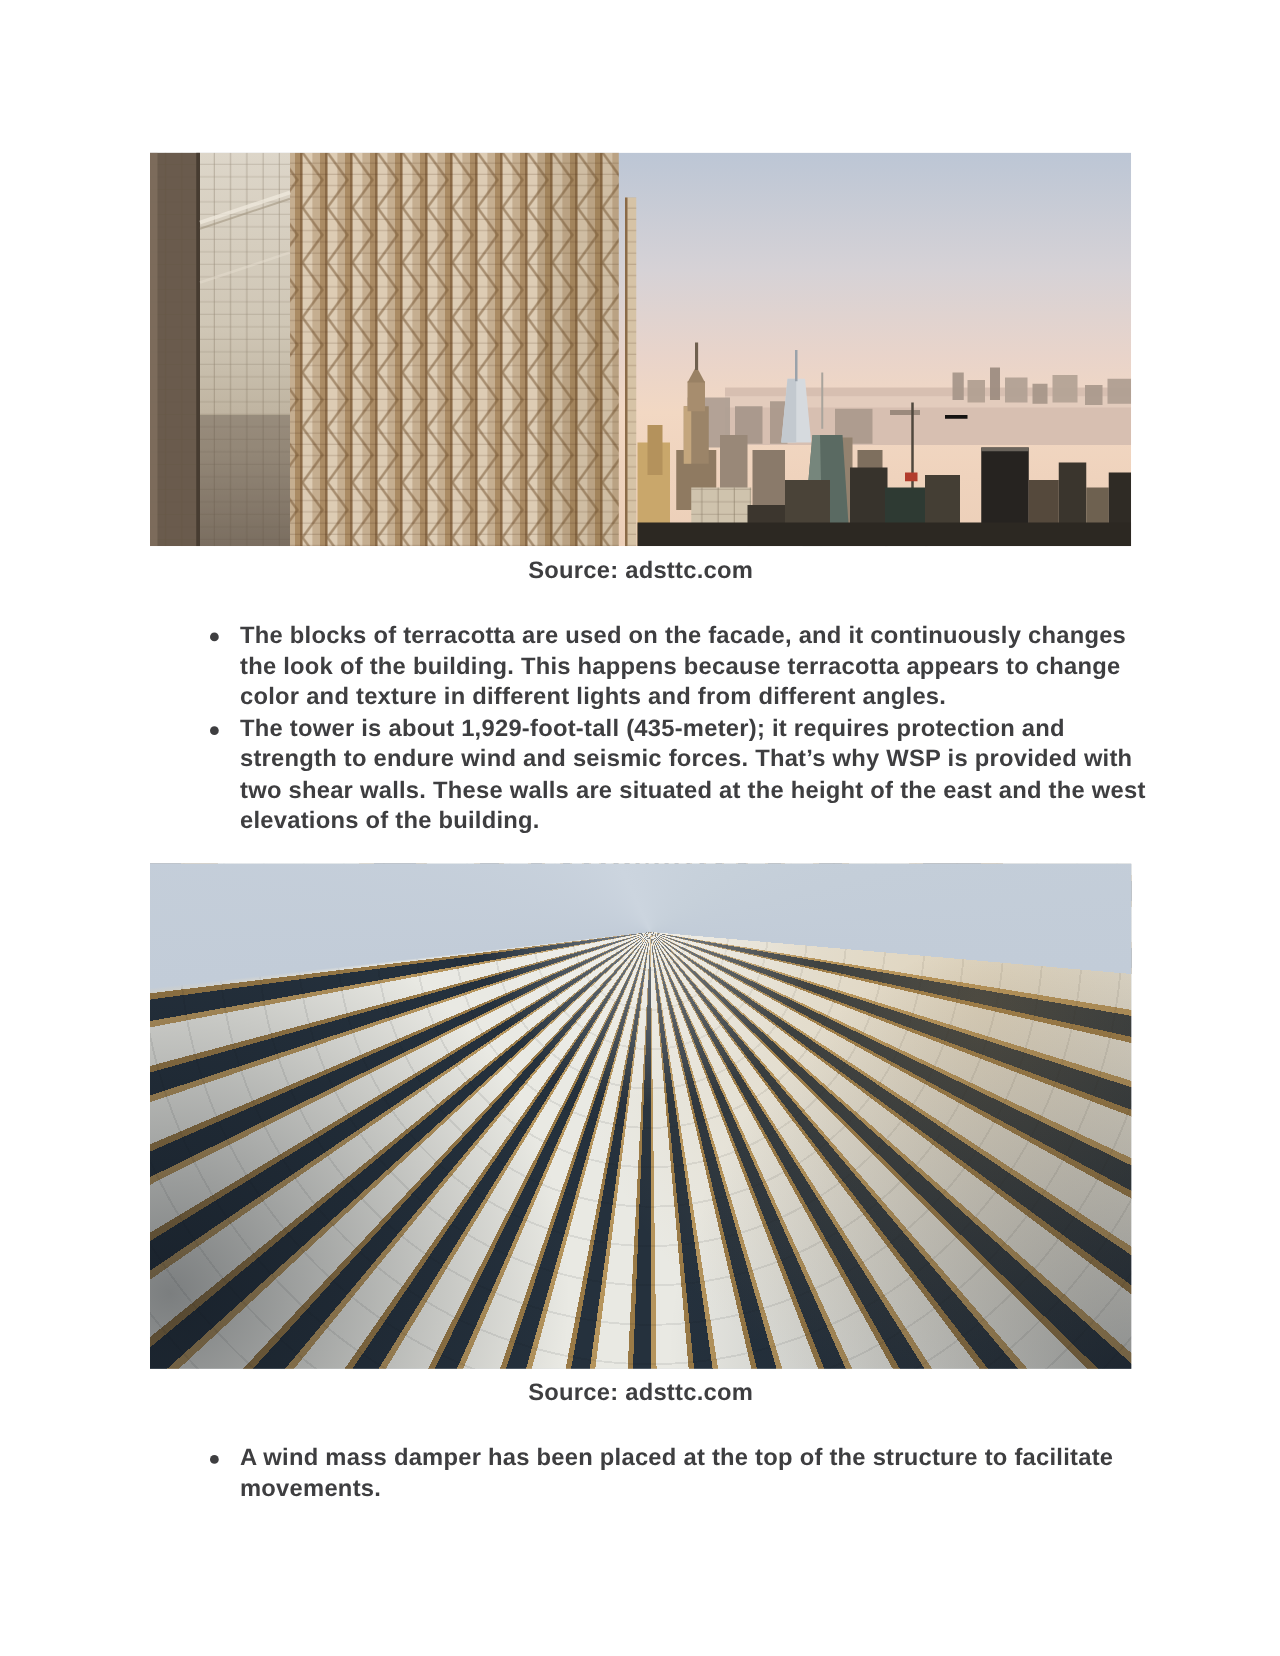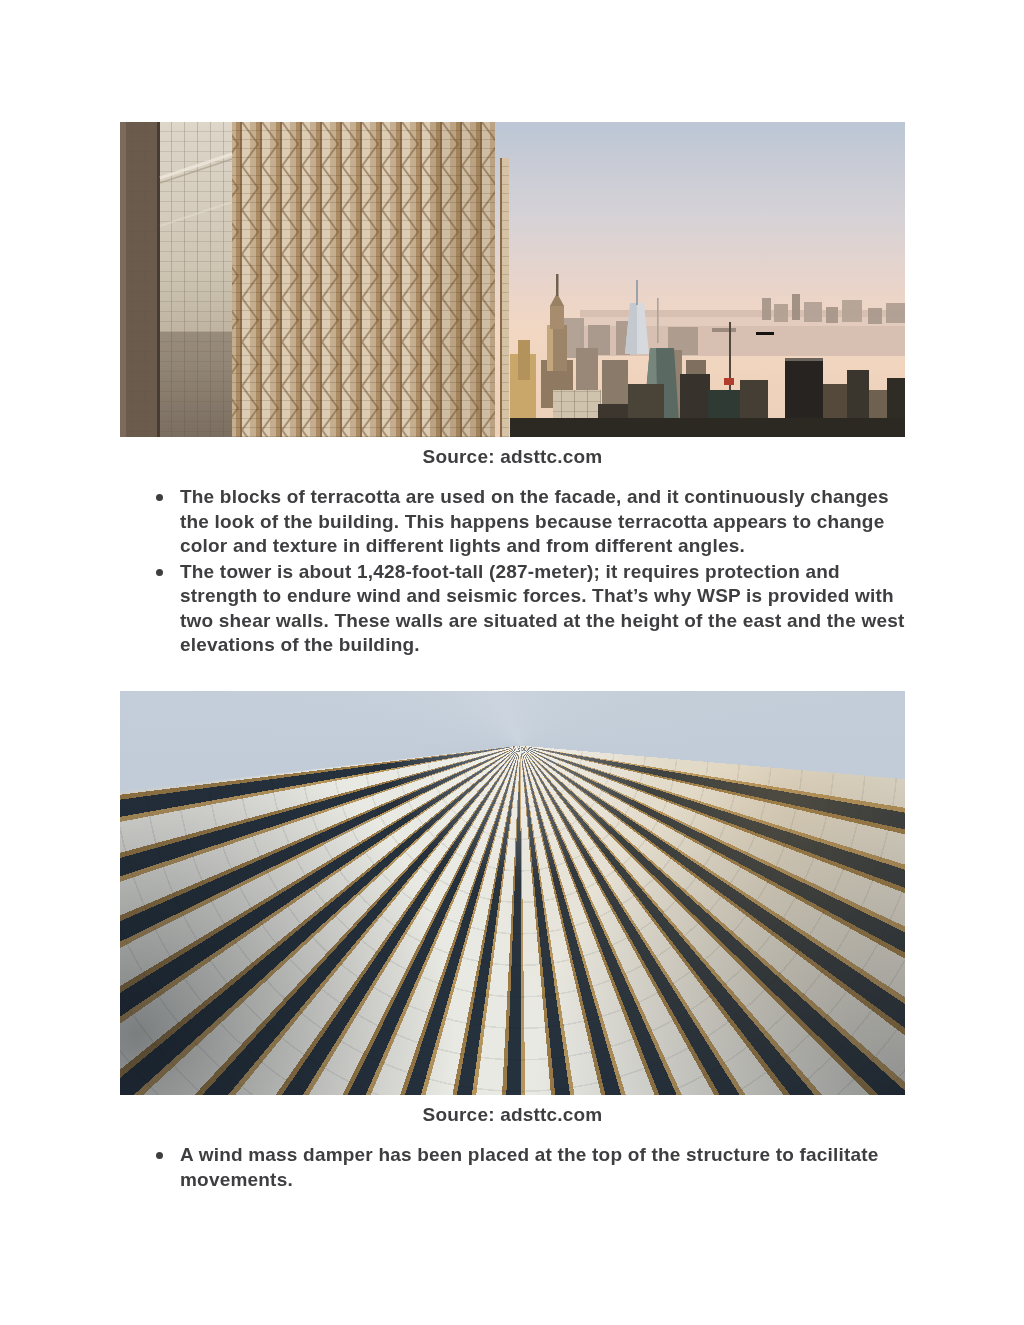--- a/index.html
+++ b/index.html
@@ -46,21 +46,21 @@
         #9a7a46 7.3deg 8deg),
       linear-gradient(#c2ccd8,#ccd5df);
   }
 
   figcaption{
     margin-top:8px;text-align:center;
     font-size:19px;font-weight:bold;color:#3e3e40;letter-spacing:.2px;line-height:24px;
   }
 
   ul.bullets{
-    position:absolute;left:120px;width:785px;margin:0;padding:0;list-style:none;
+    position:absolute;left:120px;width:785px;margin:12px;padding:0;list-style:none;
   }
   ul.bullets-top{top:485px;}
   ul.bullets-bottom{top:1143px;}
   ul.bullets li{
     position:relative;margin:0 0 1px 0;padding-left:60px;box-sizing:border-box;width:785px;
     font-size:19px;font-weight:bold;color:#3e3e40;line-height:24.5px;letter-spacing:.2px;
   }
   ul.bullets li::before{
     content:"";position:absolute;left:36px;top:9px;width:7px;height:7px;border-radius:50%;
     background:#3e3e40;
@@ -199,21 +199,21 @@
           <path d="M40,104 L112,80" stroke="#e8e0d2" stroke-width="2" opacity="0.45"></path>
           <rect x="40" y="210" width="72" height="105" fill="#5c5145" opacity="0.4"></rect>
         </g>
       </svg>
     </div>
     <figcaption>Source: adsttc.com</figcaption>
   </figure>
 
   <ul class="bullets bullets-top">
     <li>The blocks of terracotta are used on the facade, and it continuously changes the look of the building. This happens because terracotta appears to change color and texture in different lights and from different angles.</li>
-    <li>The tower is about 1,428-foot-tall (287-meter); it requires protection and strength to endure wind and seismic forces. That’s why WSP is provided with two shear walls. These walls are situated at the height of the east and the west elevations of the building.</li>
+    <li>The tower is about 1,929-foot-tall (435-meter); it requires protection and strength to endure wind and seismic forces. That’s why WSP is provided with two shear walls. These walls are situated at the height of the east and the west elevations of the building.</li>
   </ul>
 
   <figure class="fig-facade">
     <div class="photo photo-facade"></div>
     <figcaption>Source: adsttc.com</figcaption>
   </figure>
 
   <ul class="bullets bullets-bottom">
     <li>A wind mass damper has been placed at the top of the structure to facilitate movements.</li>
   </ul>

